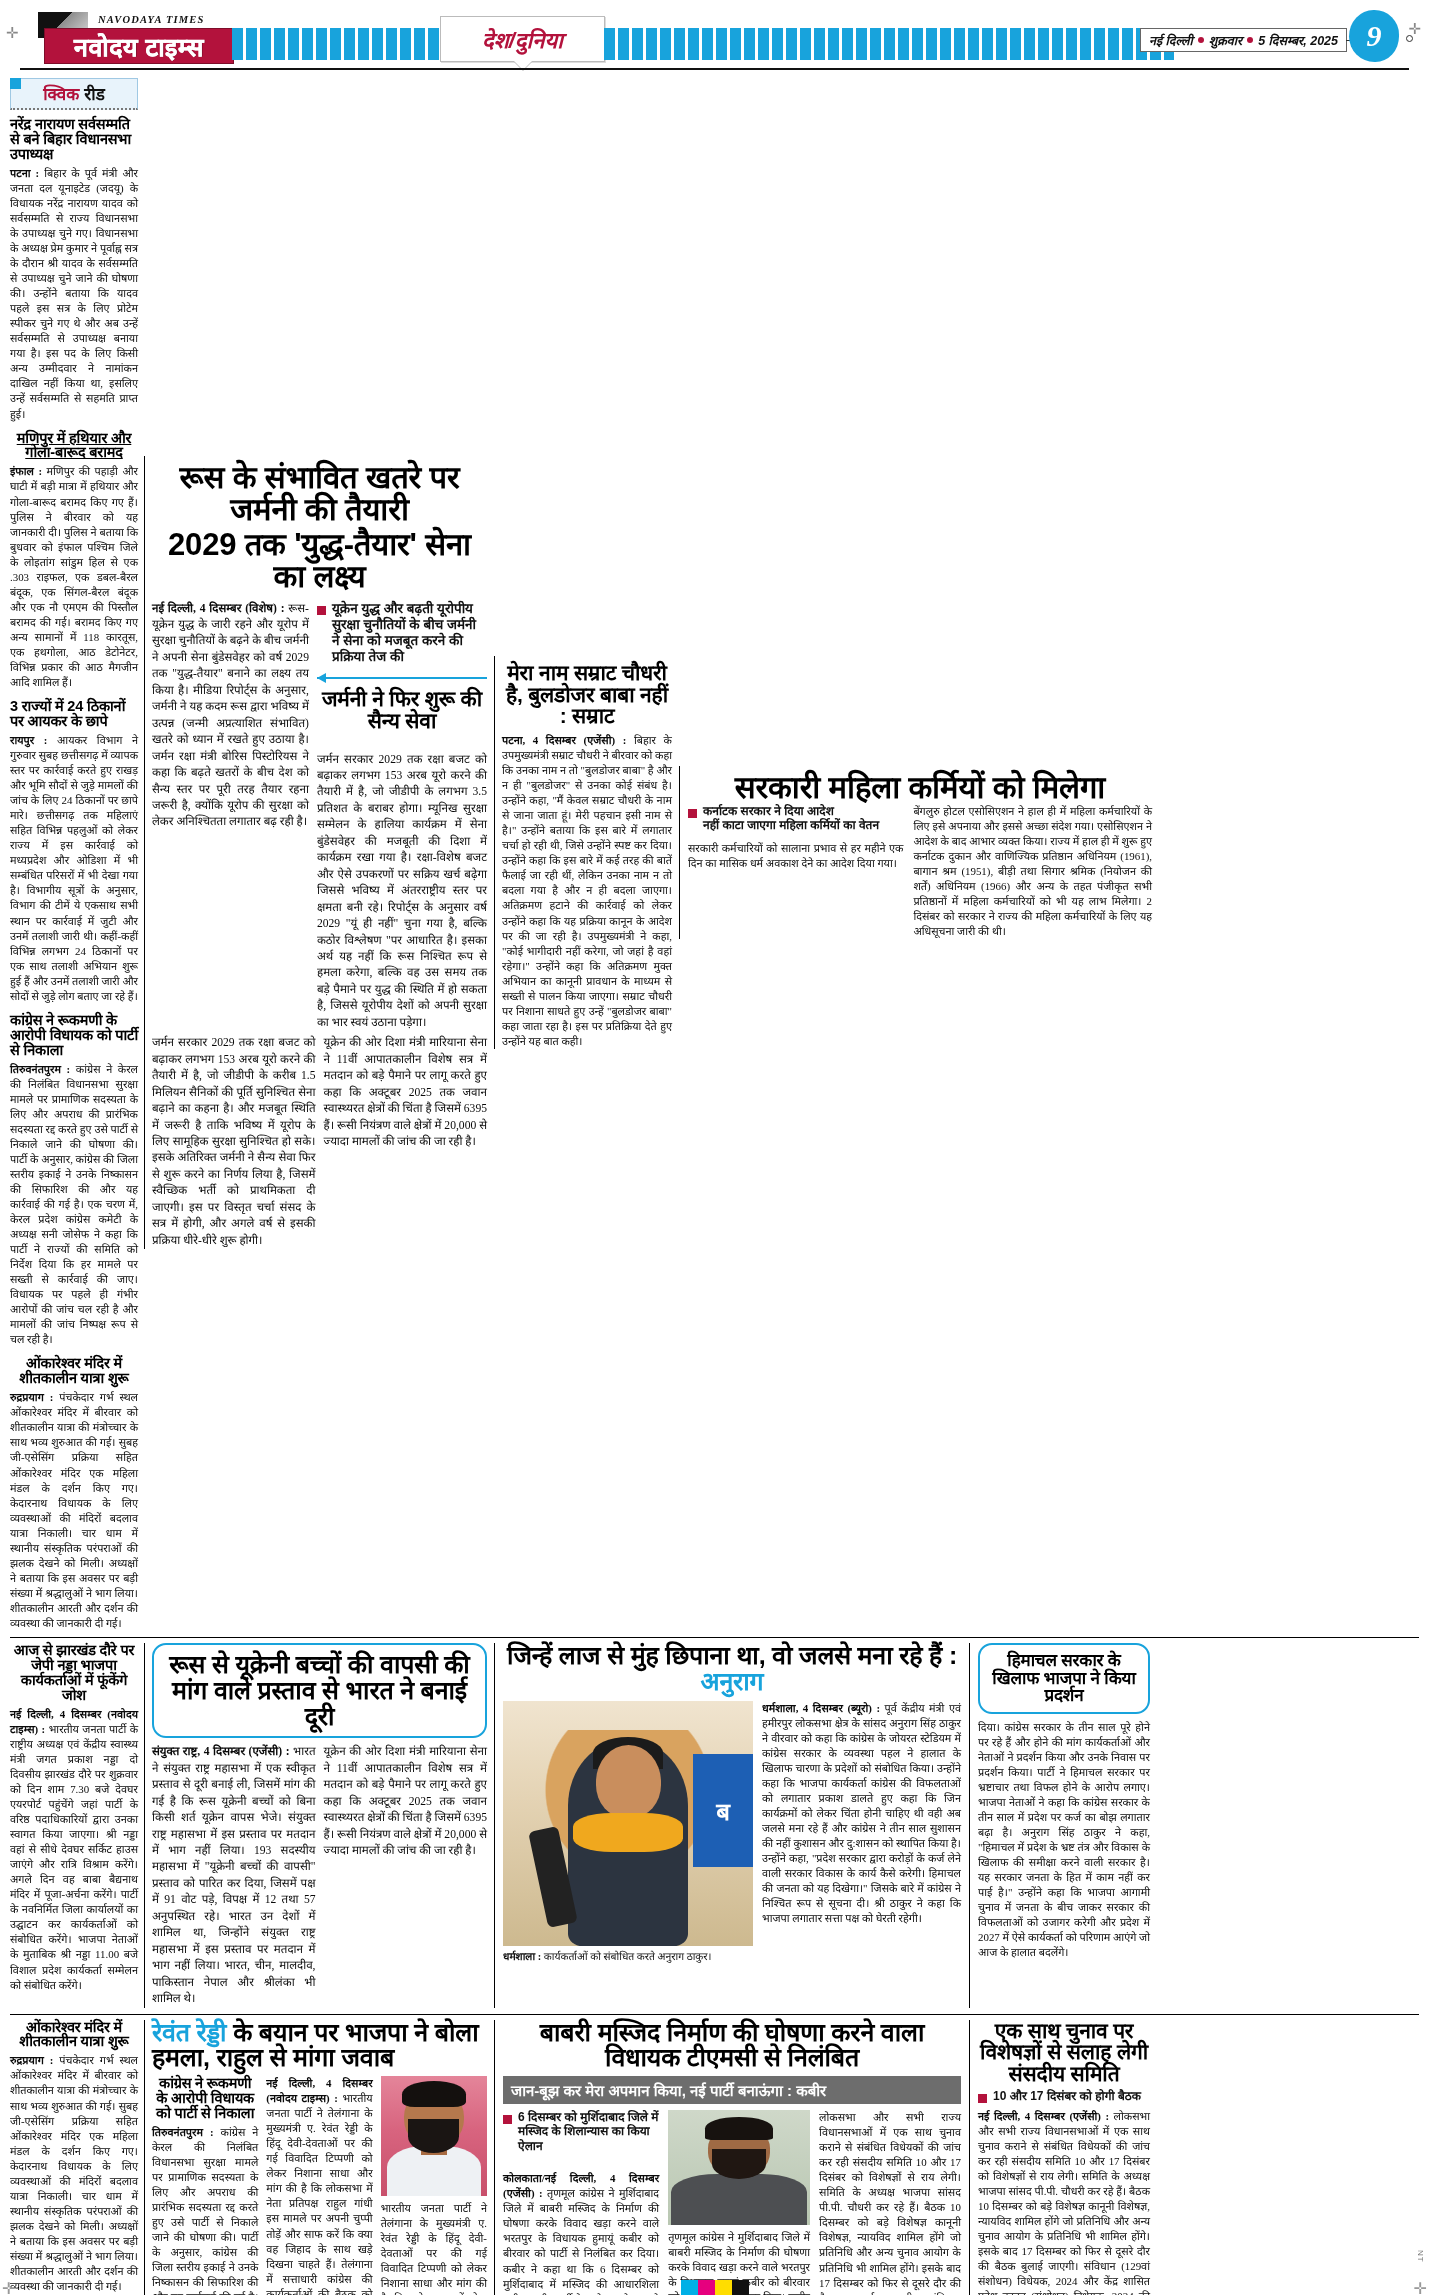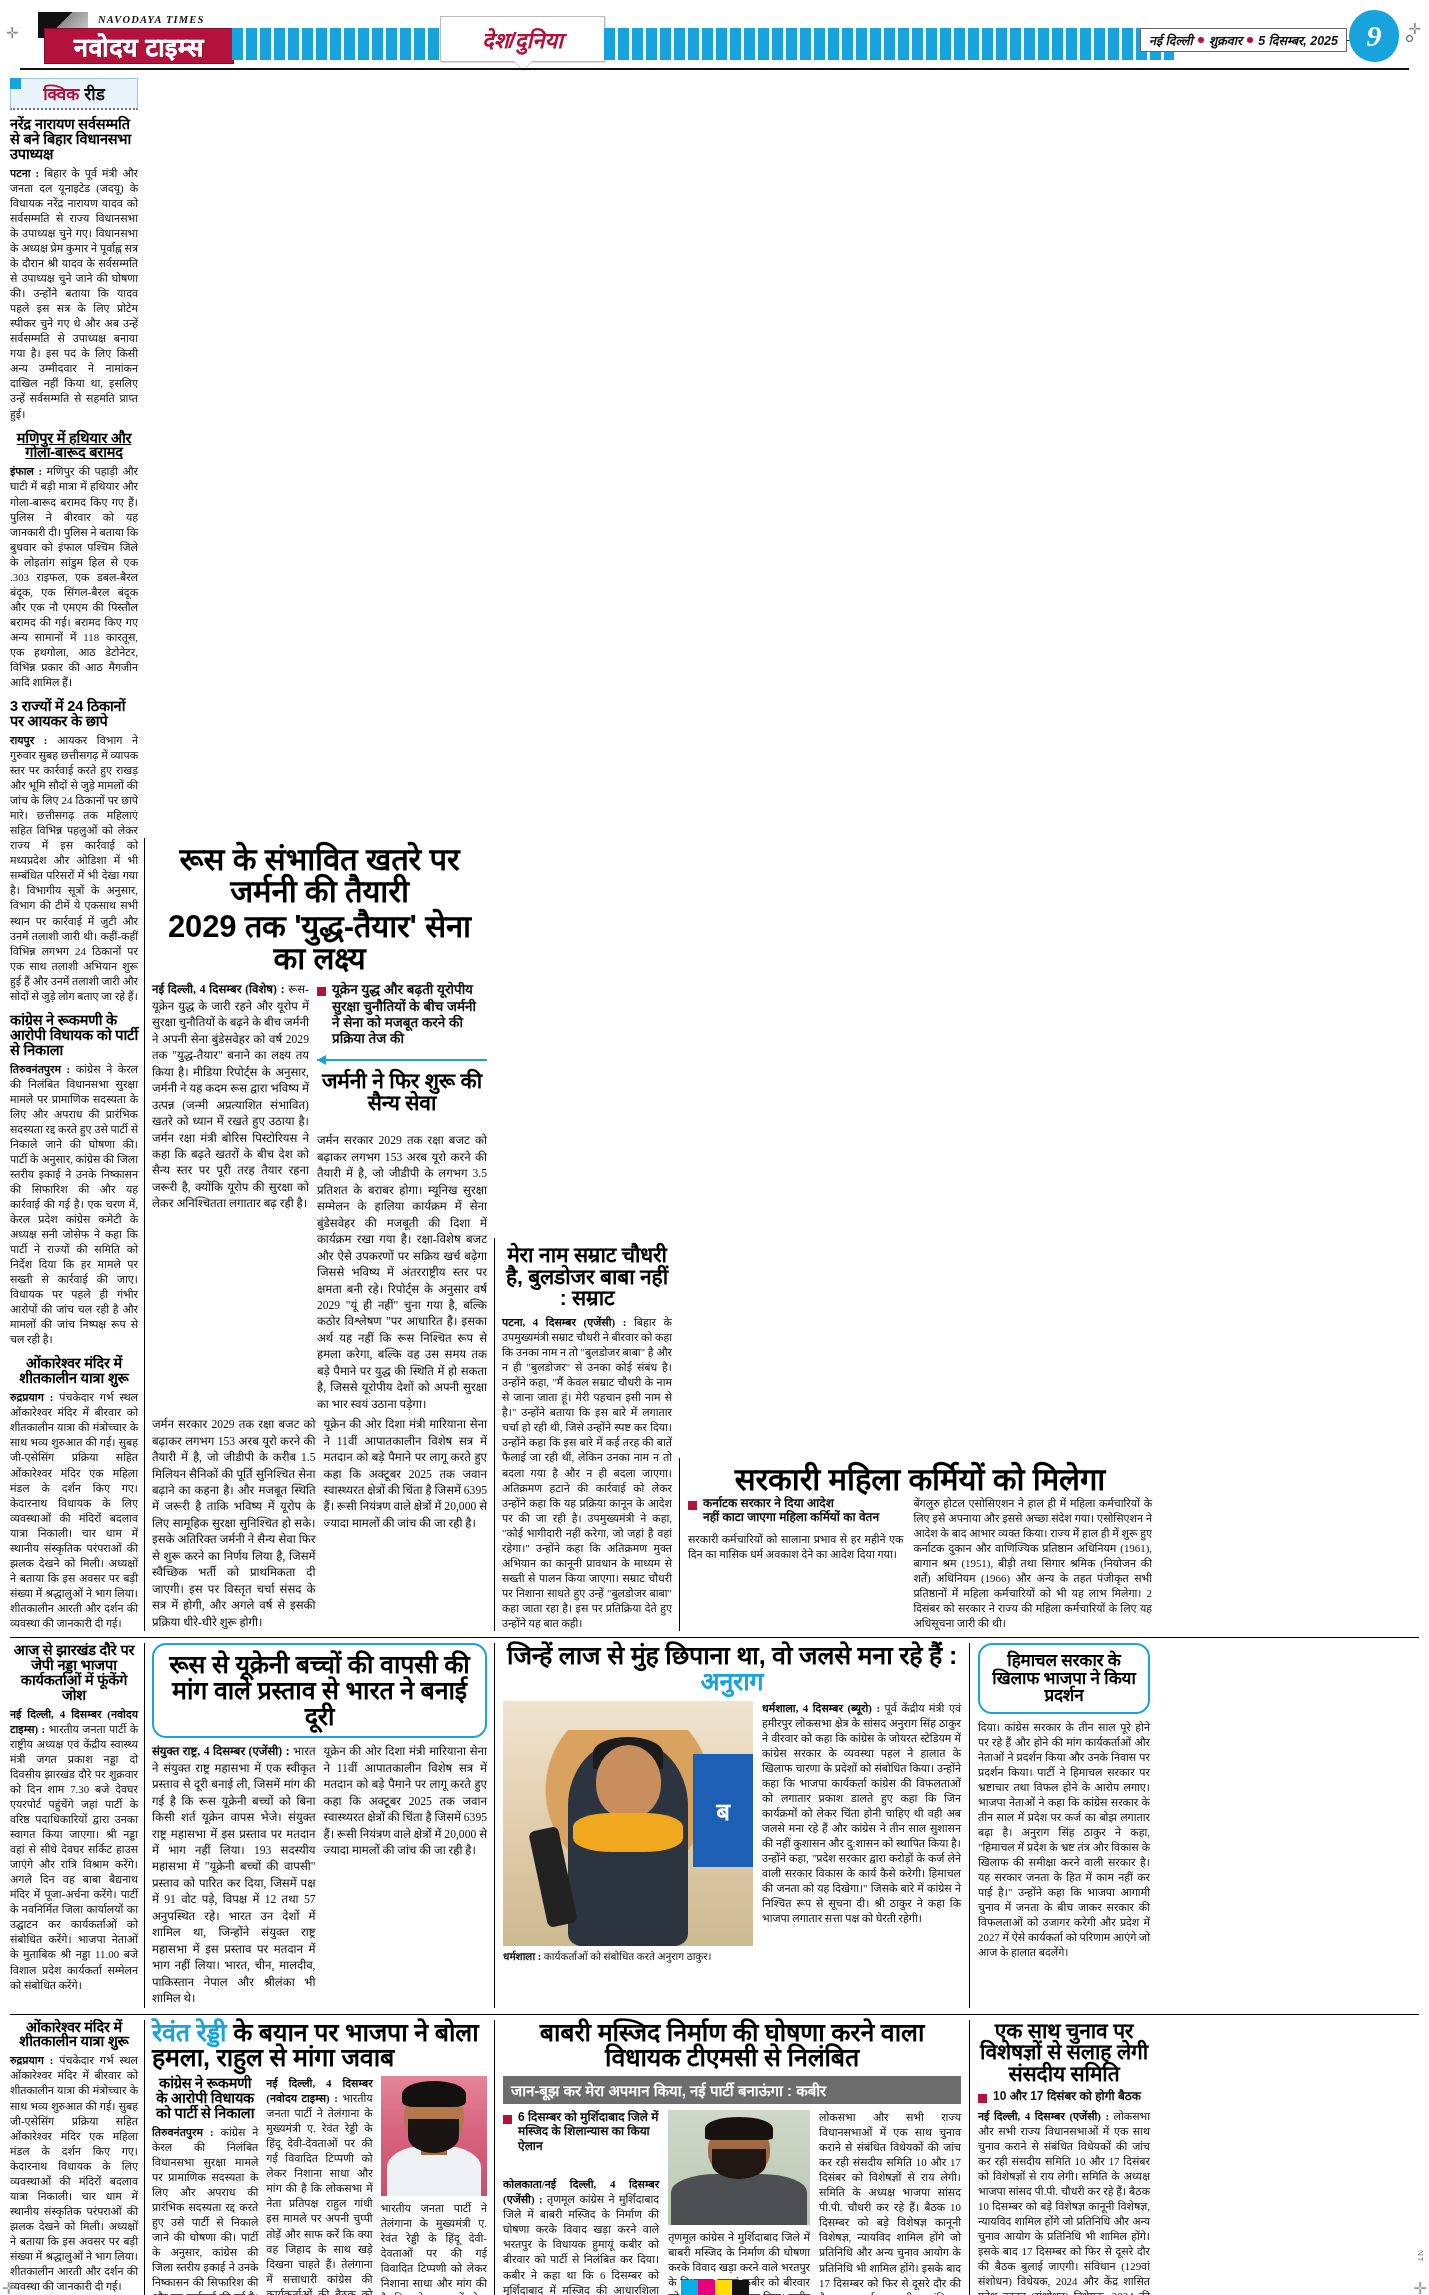--- a/index.html
+++ b/index.html
@@ -215,21 +215,21 @@
     </div>
     <div class="pageno">
       <span>9</span>
     </div>
     <div class="pageno-dot"></div>
     <div class="mast-rule"></div>
   </div>
 
   <div class="grid">
 
-    <div class="row" style="align-items:flex-end;">
+    <div class="row" style="align-items:center;">
 
       <div class="col" style="width:134px; padding:4px 6px 0 0;">
         <div class="kicker-tab kicker-mark" style="width:100%;justify-content:center;">
           <span class="k1">क्विक</span>
           <span class="k2">रीड</span>
         </div>
 
         <div class="hl xs" style="margin:7px 0 4px;">नरेंद्र नारायण सर्वसम्मति से बने बिहार विधानसभा उपाध्यक्ष</div>
         <p class="body-txt sm" style="margin:0;">
           <span class="lead">पटना :</span>
@@ -427,21 +427,21 @@
             <p class="body-txt sm" style="margin:0;">भारतीय जनता पार्टी ने तेलंगाना के मुख्यमंत्री ए. रेवंत रेड्डी के हिंदू देवी-देवताओं पर की गई विवादित टिप्पणी को लेकर निशाना साधा और मांग की है कि लोकसभा में नेता प्रतिपक्ष राहुल गांधी इस मामले पर अपनी चुप्पी तोड़ें और साफ करें कि क्या वह जिहाद के साथ खड़े दिखना चाहते हैं। तेलंगाना में सत्ताधारी कांग्रेस की कार्यकर्ताओं की बैठक को संबोधित करते हुए भाजपा संसद सदस्य ने बयान की कड़ी निंदा की और कहा कि ऐसे बयानों से समाज में विभाजन पैदा होता है।</p>
           </div>
         </div>
       </div>
 
       <div class="col vline" style="width:475px; padding:0 8px;">
         <div class="hl big center" style="margin:0 0 5px;">बाबरी मस्जिद निर्माण की घोषणा करने वाला विधायक टीएमसी से निलंबित</div>
         <div class="grey-head" style="margin-bottom:6px;">जान-बूझ कर मेरा अपमान किया, नई पार्टी बनाऊंगा : कबीर</div>
         <div style="display:flex; gap:9px;">
           <div style="flex:1.1;">
-            <div class="bullet-box" style="margin-bottom:24px;">
+            <div class="bullet-box" style="margin-bottom:18px;">
               <i class="bullet-sq"></i>
               <div class="bullet-txt small">6 दिसम्बर को मुर्शिदाबाद जिले में मस्जिद के शिलान्यास का किया ऐलान</div>
             </div>
             <p class="body-txt sm" style="margin:0;">
               <span class="lead">कोलकाता/नई दिल्ली, 4 दिसम्बर (एजेंसी) :</span>
               <span>तृणमूल कांग्रेस ने मुर्शिदाबाद जिले में बाबरी मस्जिद के निर्माण की घोषणा करके विवाद खड़ा करने वाले भरतपुर के विधायक हुमायूं कबीर को बीरवार को पार्टी से निलंबित कर दिया। कबीर ने कहा था कि 6 दिसम्बर को मुर्शिदाबाद में मस्जिद की आधारशिला रखी जाएगी। पार्टी ने उनके इस ऐलान को अनुशासनहीनता माना। जब पार्टी राज्य में अंतिम तौर पर आधारशिला रखने में सबसे अधिक चर्चा में रही। उन्होंने कहा कि वे शीघ्र ही नई पार्टी बनाएंगे।</span>
             </p>
           </div>
           <div style="flex:1;">
             <div class="photo ph-kabir" style="width:100%;height:115px;margin-bottom:5px;">

